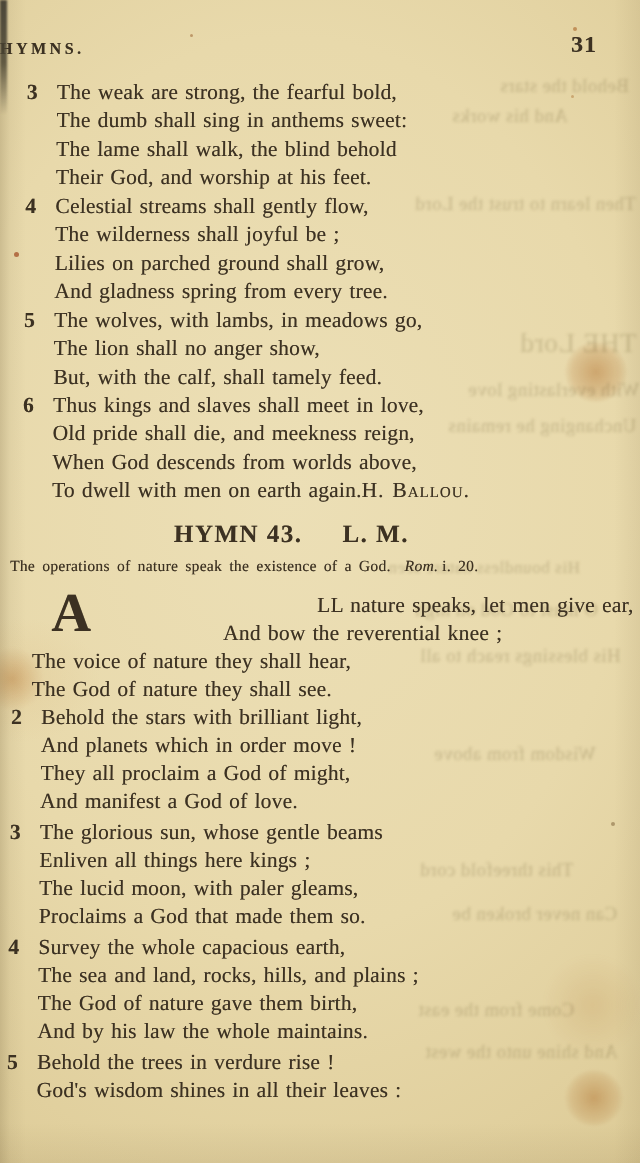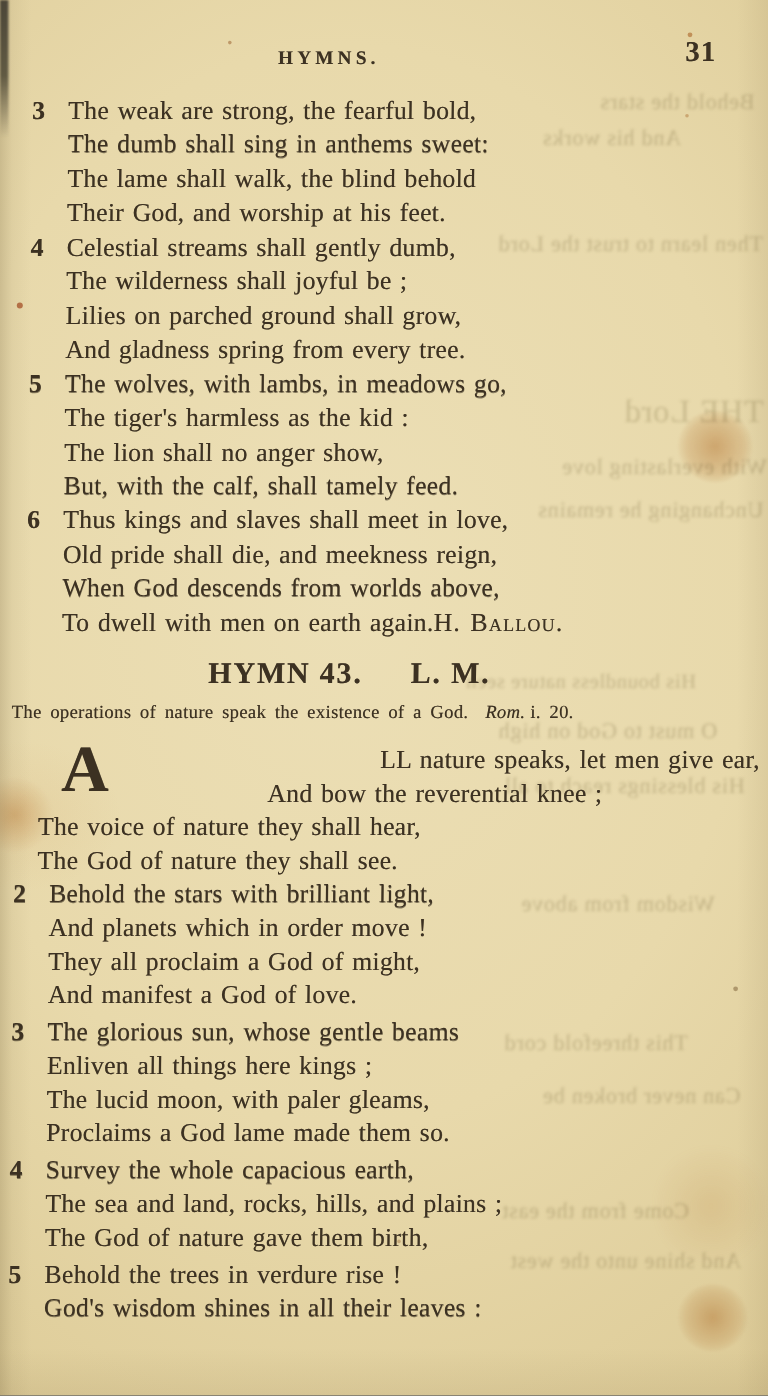--- a/index.html
+++ b/index.html
@@ -49,21 +49,21 @@
 
   .edge-top-left { position:absolute; left:0; top:0; width:7px; height:115px; z-index:3;
     background:linear-gradient(180deg, #35322a 0%, #4f4936 55%, rgba(79,73,54,0) 100%);
     filter:blur(1px); opacity:0.85; }
 
   
   .content { position:absolute; inset:0; z-index:2;
     text-shadow:0.2px 0.2px 0.5px rgba(50,40,25,0.55); }
 
   .running-head { position:absolute; top:40px; left:0; width:640px; }
-  .head-title { display:block; text-align:center; padding-right:92px;
+  .head-title { display:block; padding-right:92px;
     font-size:16px; font-weight:bold; letter-spacing:3.5px; }
   .page-number { position:absolute; right:43px; top:-9px;
     font-size:24px; font-weight:bold; letter-spacing:1px; }
 
   .text-body { position:absolute; top:78px; left:0; width:640px;
     transform:skewX(-0.7deg); transform-origin:0 0; }
 
   .stanza { display:flex; align-items:flex-start; }
   .hymn-42 .stanza { padding-left:27px; }
   .hymn-43 .stanza { padding-left:19px; margin-bottom:3px; }
@@ -144,32 +144,31 @@
             <div class="line">The weak are strong, the fearful bold,</div>
             <div class="line">The dumb shall sing in anthems sweet:</div>
             <div class="line">The lame shall walk, the blind behold</div>
             <div class="line">Their God, and worship at his feet.</div>
           </div>
         </div>
 
         <div class="stanza">
           <span class="vnum">4</span>
           <div class="lines">
-            <div class="line">Celestial streams shall gently dumb,</div>
+            <div class="line">Celestial streams shall gently flow,</div>
             <div class="line">The wilderness shall joyful be ;</div>
             <div class="line">Lilies on parched ground shall grow,</div>
             <div class="line">And gladness spring from every tree.</div>
           </div>
         </div>
 
         <div class="stanza">
           <span class="vnum">5</span>
           <div class="lines">
             <div class="line">The wolves, with lambs, in meadows go,</div>
-            <div class="line">The tiger's harmless as the kid :</div>
             <div class="line">The lion shall no anger show,</div>
             <div class="line">But, with the calf, shall tamely feed.</div>
           </div>
         </div>
 
         <div class="stanza">
           <span class="vnum">6</span>
           <div class="lines">
             <div class="line">Thus kings and slaves shall meet in love,</div>
             <div class="line">Old pride shall die, and meekness reign,</div>
@@ -211,30 +210,31 @@
             <div class="line">And manifest a God of love.</div>
           </div>
         </div>
 
         <div class="stanza">
           <span class="vnum">3</span>
           <div class="lines">
             <div class="line">The glorious sun, whose gentle beams</div>
             <div class="line">Enliven all things here kings ;</div>
             <div class="line">The lucid moon, with paler gleams,</div>
-            <div class="line">Proclaims a God lame made them so.</div>
+            <div class="line">Proclaims a God that made them so.</div>
           </div>
         </div>
 
         <div class="stanza">
           <span class="vnum">4</span>
           <div class="lines">
             <div class="line">Survey the whole capacious earth,</div>
             <div class="line">The sea and land, rocks, hills, and plains ;</div>
             <div class="line">The God of nature gave them birth,</div>
+            <div class="line">And by his law the whole maintains.</div>
           </div>
         </div>
 
         <div class="stanza">
           <span class="vnum">5</span>
           <div class="lines">
             <div class="line">Behold the trees in verdure rise !</div>
             <div class="line">God's wisdom shines in all their leaves :</div>
           </div>
         </div>

